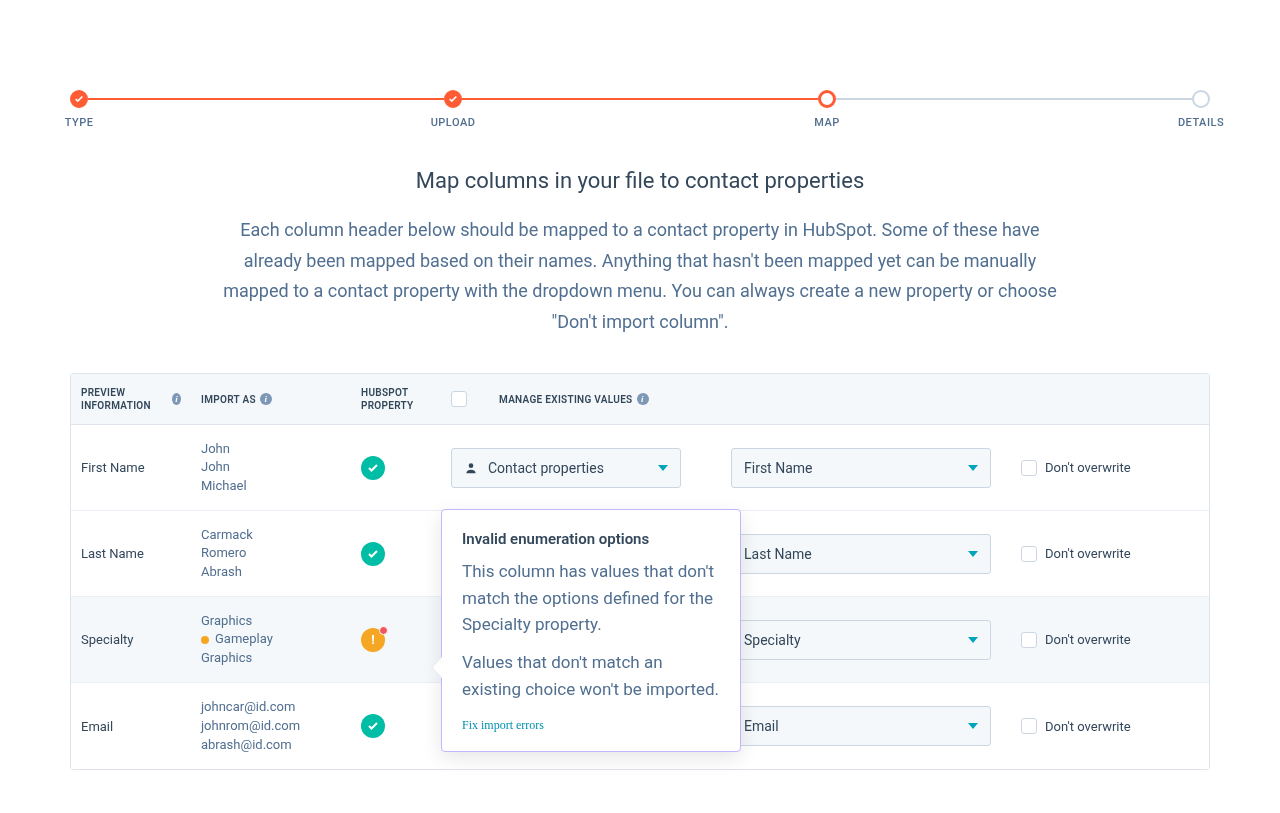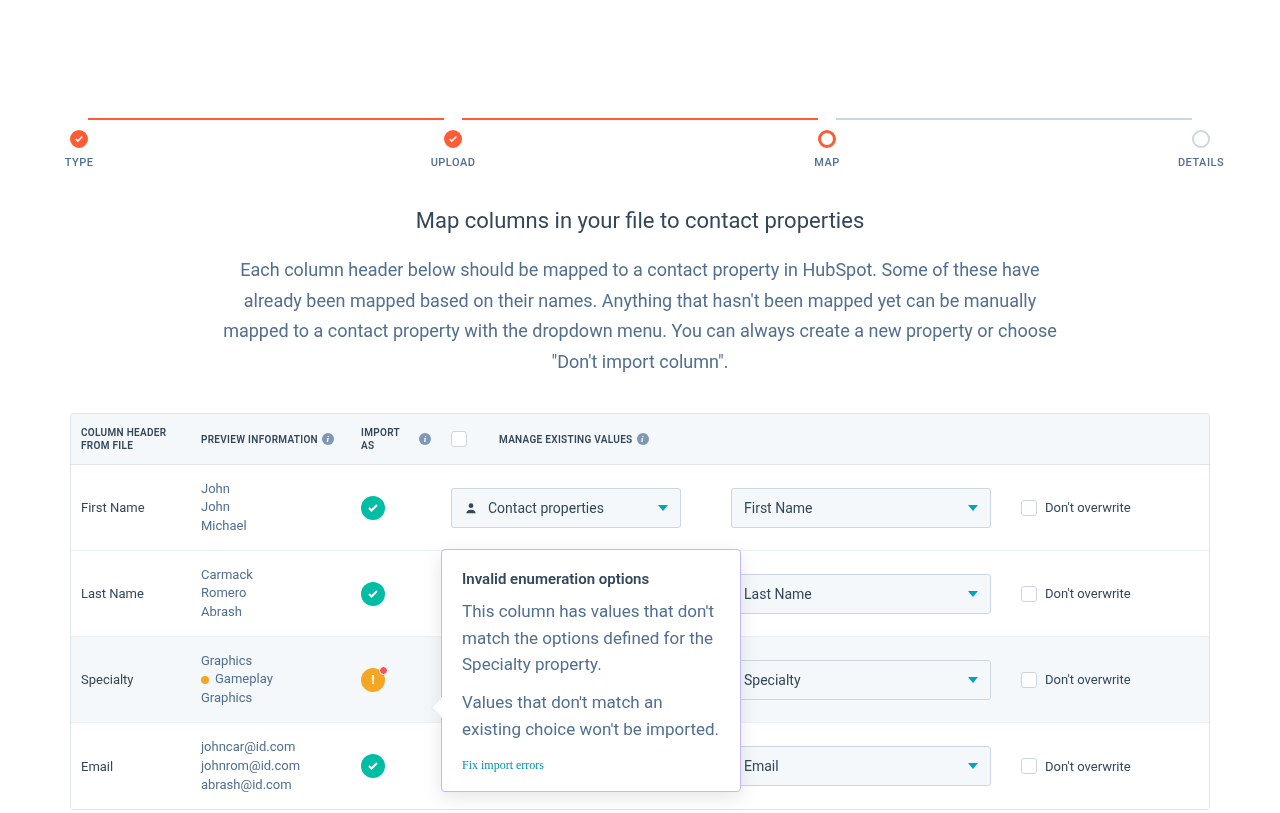--- a/index.html
+++ b/index.html
@@ -16,21 +16,20 @@
   .stepper {
     display: flex;
     align-items: center;
     margin: 90px 0 60px;
   }
   .step {
     display: flex;
     flex-direction: column;
     align-items: center;
     position: relative;
-    margin-top: 40px;
   }
   .circle {
     width: 18px; height: 18px; border-radius: 50%;
     display: flex; align-items: center; justify-content: center;
     font-size: 10px; color: #fff;
   }
   .circle.completed { background: #ff5c35; border: 2px solid #ff5c35; }
   .circle.current { background: #fff; border: 3px solid #ff5c35; }
   .circle.upcoming { background: #fff; border: 2px solid #cbd6e2; }
   .step-label {
@@ -211,29 +210,29 @@
       <div class="step-label">DETAILS</div>
     </div>
   </div>
 
   <h1>Map columns in your file to contact properties</h1>
   <p class="subtitle">Each column header below should be mapped to a contact property in HubSpot. Some of these have already been mapped based on their names. Anything that hasn't been mapped yet can be manually mapped to a contact property with the dropdown menu. You can always create a new property or choose "Don't import column".</p>
 
   <div class="tbl">
     <div class="tbl-head">
       <div class="th">
-          <span>COLUMN HEADER FROM FILE</span>
-        </div>
-      <div class="th">
           <span>PREVIEW INFORMATION</span>
           <span class="info">i</span>
         </div>
       <div class="th">
           <span>IMPORT AS</span>
           <span class="info">i</span>
+        </div>
+      <div class="th">
+          <span>HUBSPOT PROPERTY</span>
         </div>
       <div class="th th-manage">
         <span class="chk"></span>
         <span style="display:flex; align-items:center; gap:4px;padding-left:24px;">
             <span>MANAGE EXISTING VALUES</span>
             <span class="info">i</span>
           </span>
       </div>
     </div>
 

